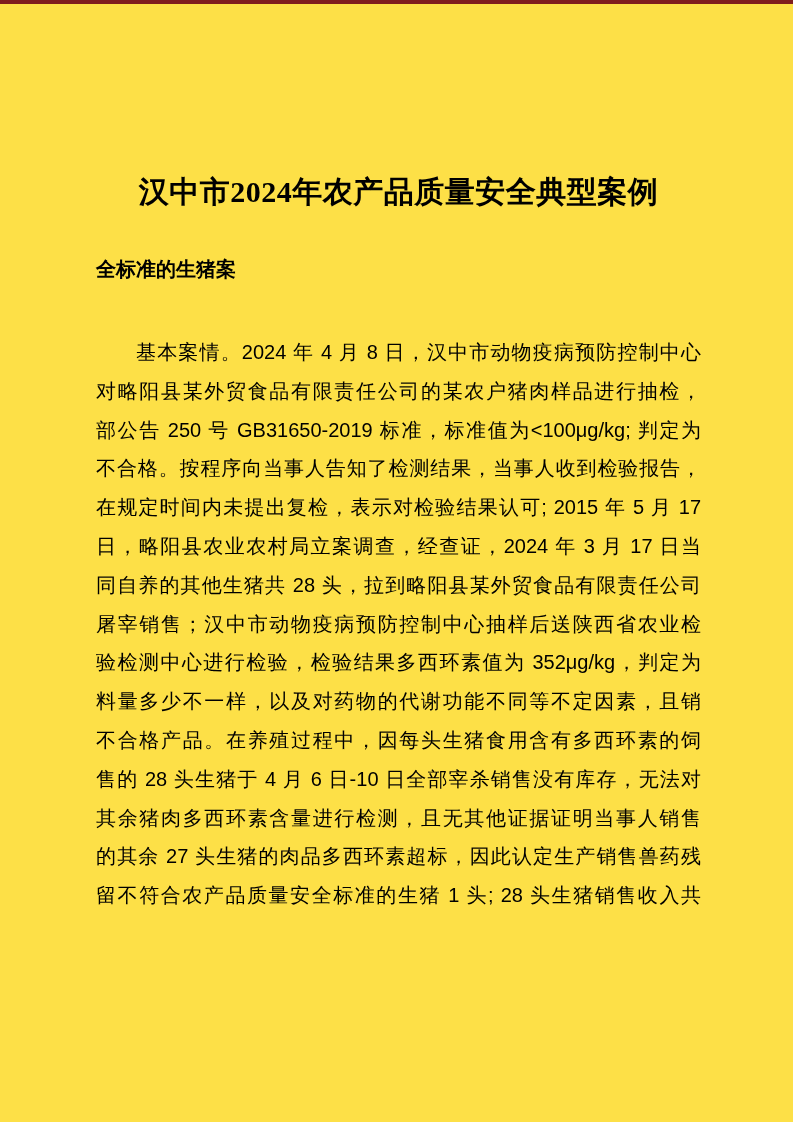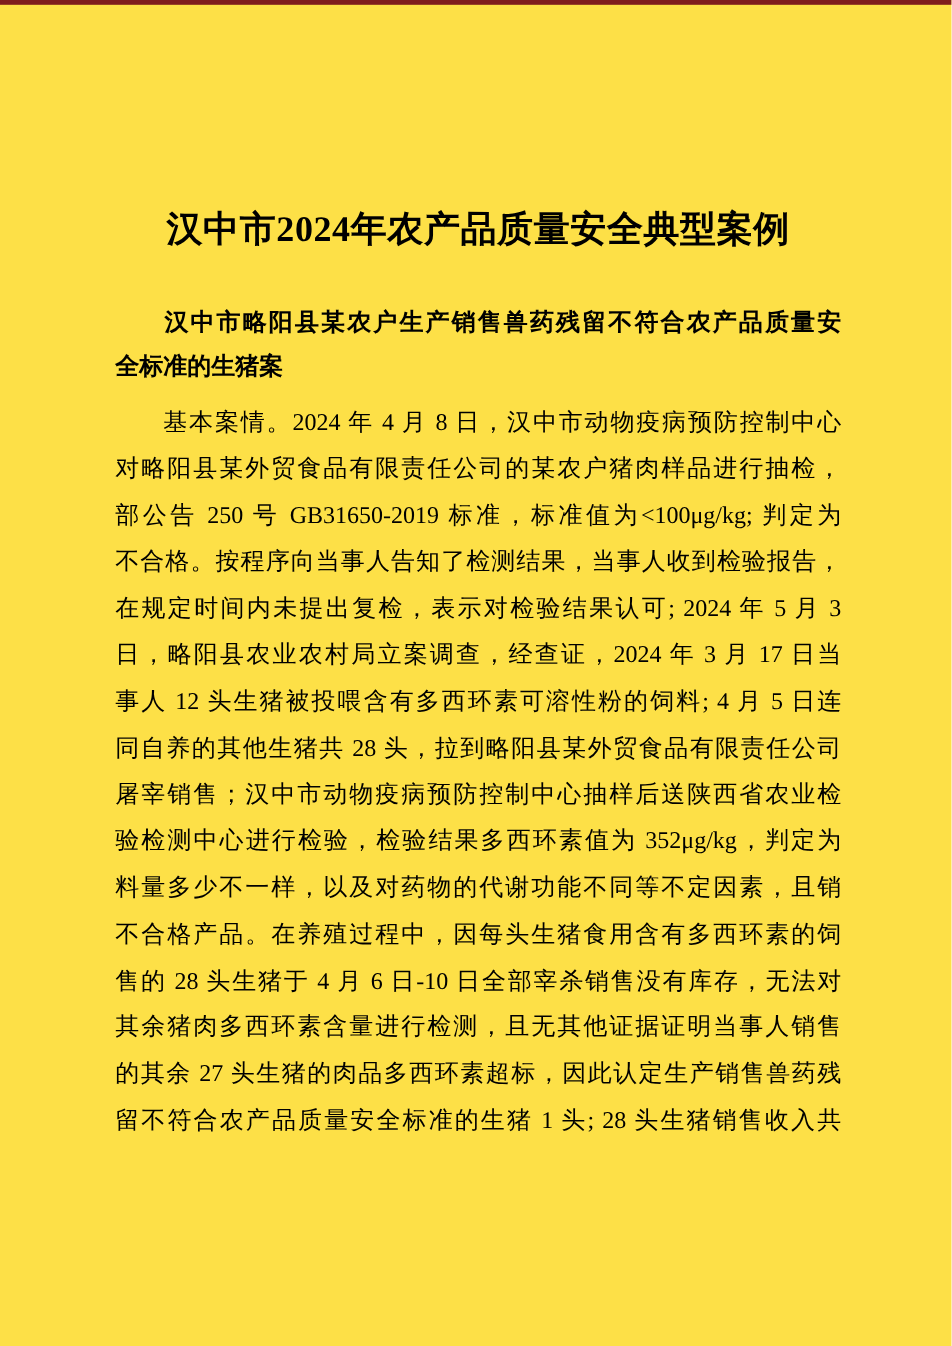--- a/index.html
+++ b/index.html
@@ -50,53 +50,51 @@
   }
   .case-line-rest {
     text-align: left;
   }
   
   .body-text {
     position: absolute;
     top: 329px;
     left: 96px;
     width: 605px;
-    font-family: Liberation Serif, serif;
+    font-family: Liberation Sans, sans-serif;
     font-size: 20px;
     line-height: 38.8px;
     color: #000000;
   }
   .bline {
     text-align: justify;
     text-align-last: justify;
   }
   .bline.first {
     text-indent: 40px;
   }
 </style>
 </head>
 <body>
 
 <div class="page">
 
   <div class="doc-title">汉中市2024年农产品质量安全典型案例</div>
 
   <div class="case-heading">
-    <div class="case-line-first">汉中市略阳县某农户生产销售兽药残留不符合农产品质量安</div>
     <div class="case-line-rest">全标准的生猪案</div>
   </div>
 
   <div class="body-text">
     <div class="bline first">基本案情。2024 年 4 月 8 日，汉中市动物疫病预防控制中心</div>
     <div class="bline">对略阳县某外贸食品有限责任公司的某农户猪肉样品进行抽检，</div>
     <div class="bline">部公告 250 号 GB31650-2019 标准，标准值为&lt;100μg/kg; 判定为</div>
     <div class="bline">不合格。按程序向当事人告知了检测结果，当事人收到检验报告，</div>
-    <div class="bline">在规定时间内未提出复检，表示对检验结果认可; 2024 年 5 月 3</div>
+    <div class="bline">在规定时间内未提出复检，表示对检验结果认可; 2015 年 5 月 17</div>
     <div class="bline">日，略阳县农业农村局立案调查，经查证，2024 年 3 月 17 日当</div>
-    <div class="bline">事人 12 头生猪被投喂含有多西环素可溶性粉的饲料; 4 月 5 日连</div>
     <div class="bline">同自养的其他生猪共 28 头，拉到略阳县某外贸食品有限责任公司</div>
     <div class="bline">屠宰销售；汉中市动物疫病预防控制中心抽样后送陕西省农业检</div>
     <div class="bline">验检测中心进行检验，检验结果多西环素值为 352μg/kg，判定为</div>
     <div class="bline">料量多少不一样，以及对药物的代谢功能不同等不定因素，且销</div>
     <div class="bline">不合格产品。在养殖过程中，因每头生猪食用含有多西环素的饲</div>
     <div class="bline">售的 28 头生猪于 4 月 6 日-10 日全部宰杀销售没有库存，无法对</div>
     <div class="bline">其余猪肉多西环素含量进行检测，且无其他证据证明当事人销售</div>
     <div class="bline">的其余 27 头生猪的肉品多西环素超标，因此认定生产销售兽药残</div>
     <div class="bline">留不符合农产品质量安全标准的生猪 1 头; 28 头生猪销售收入共</div>
   </div>

